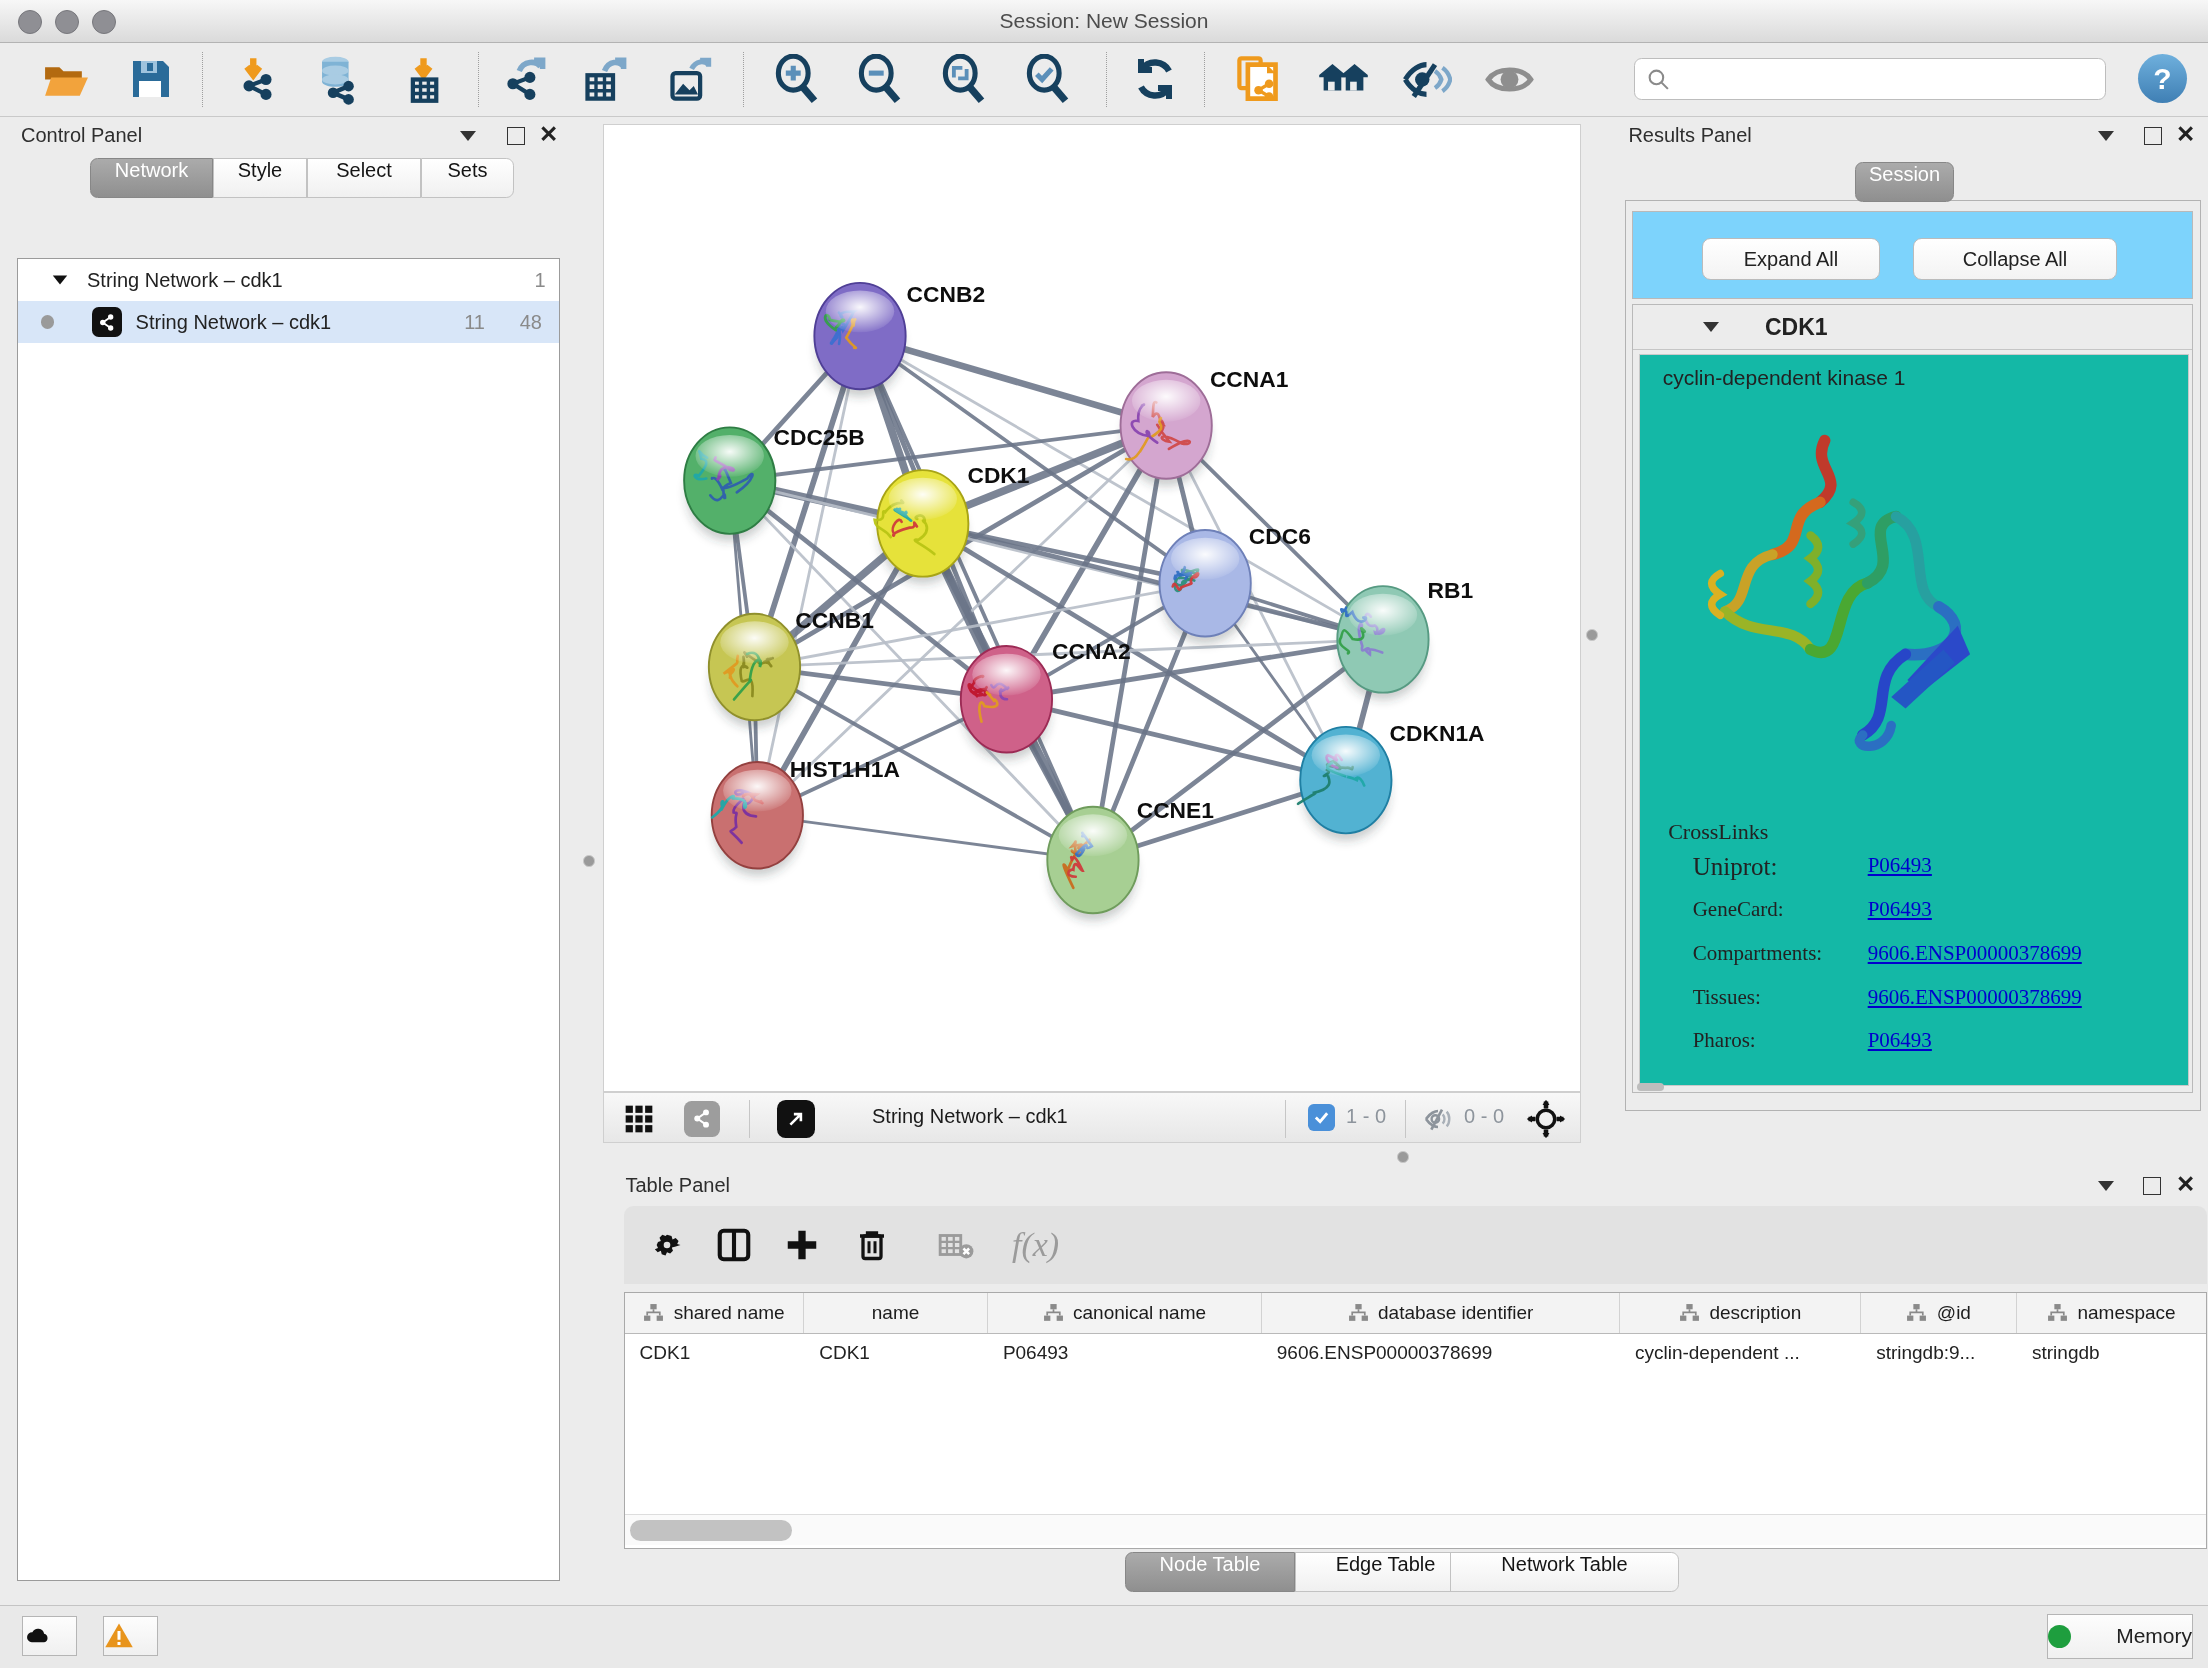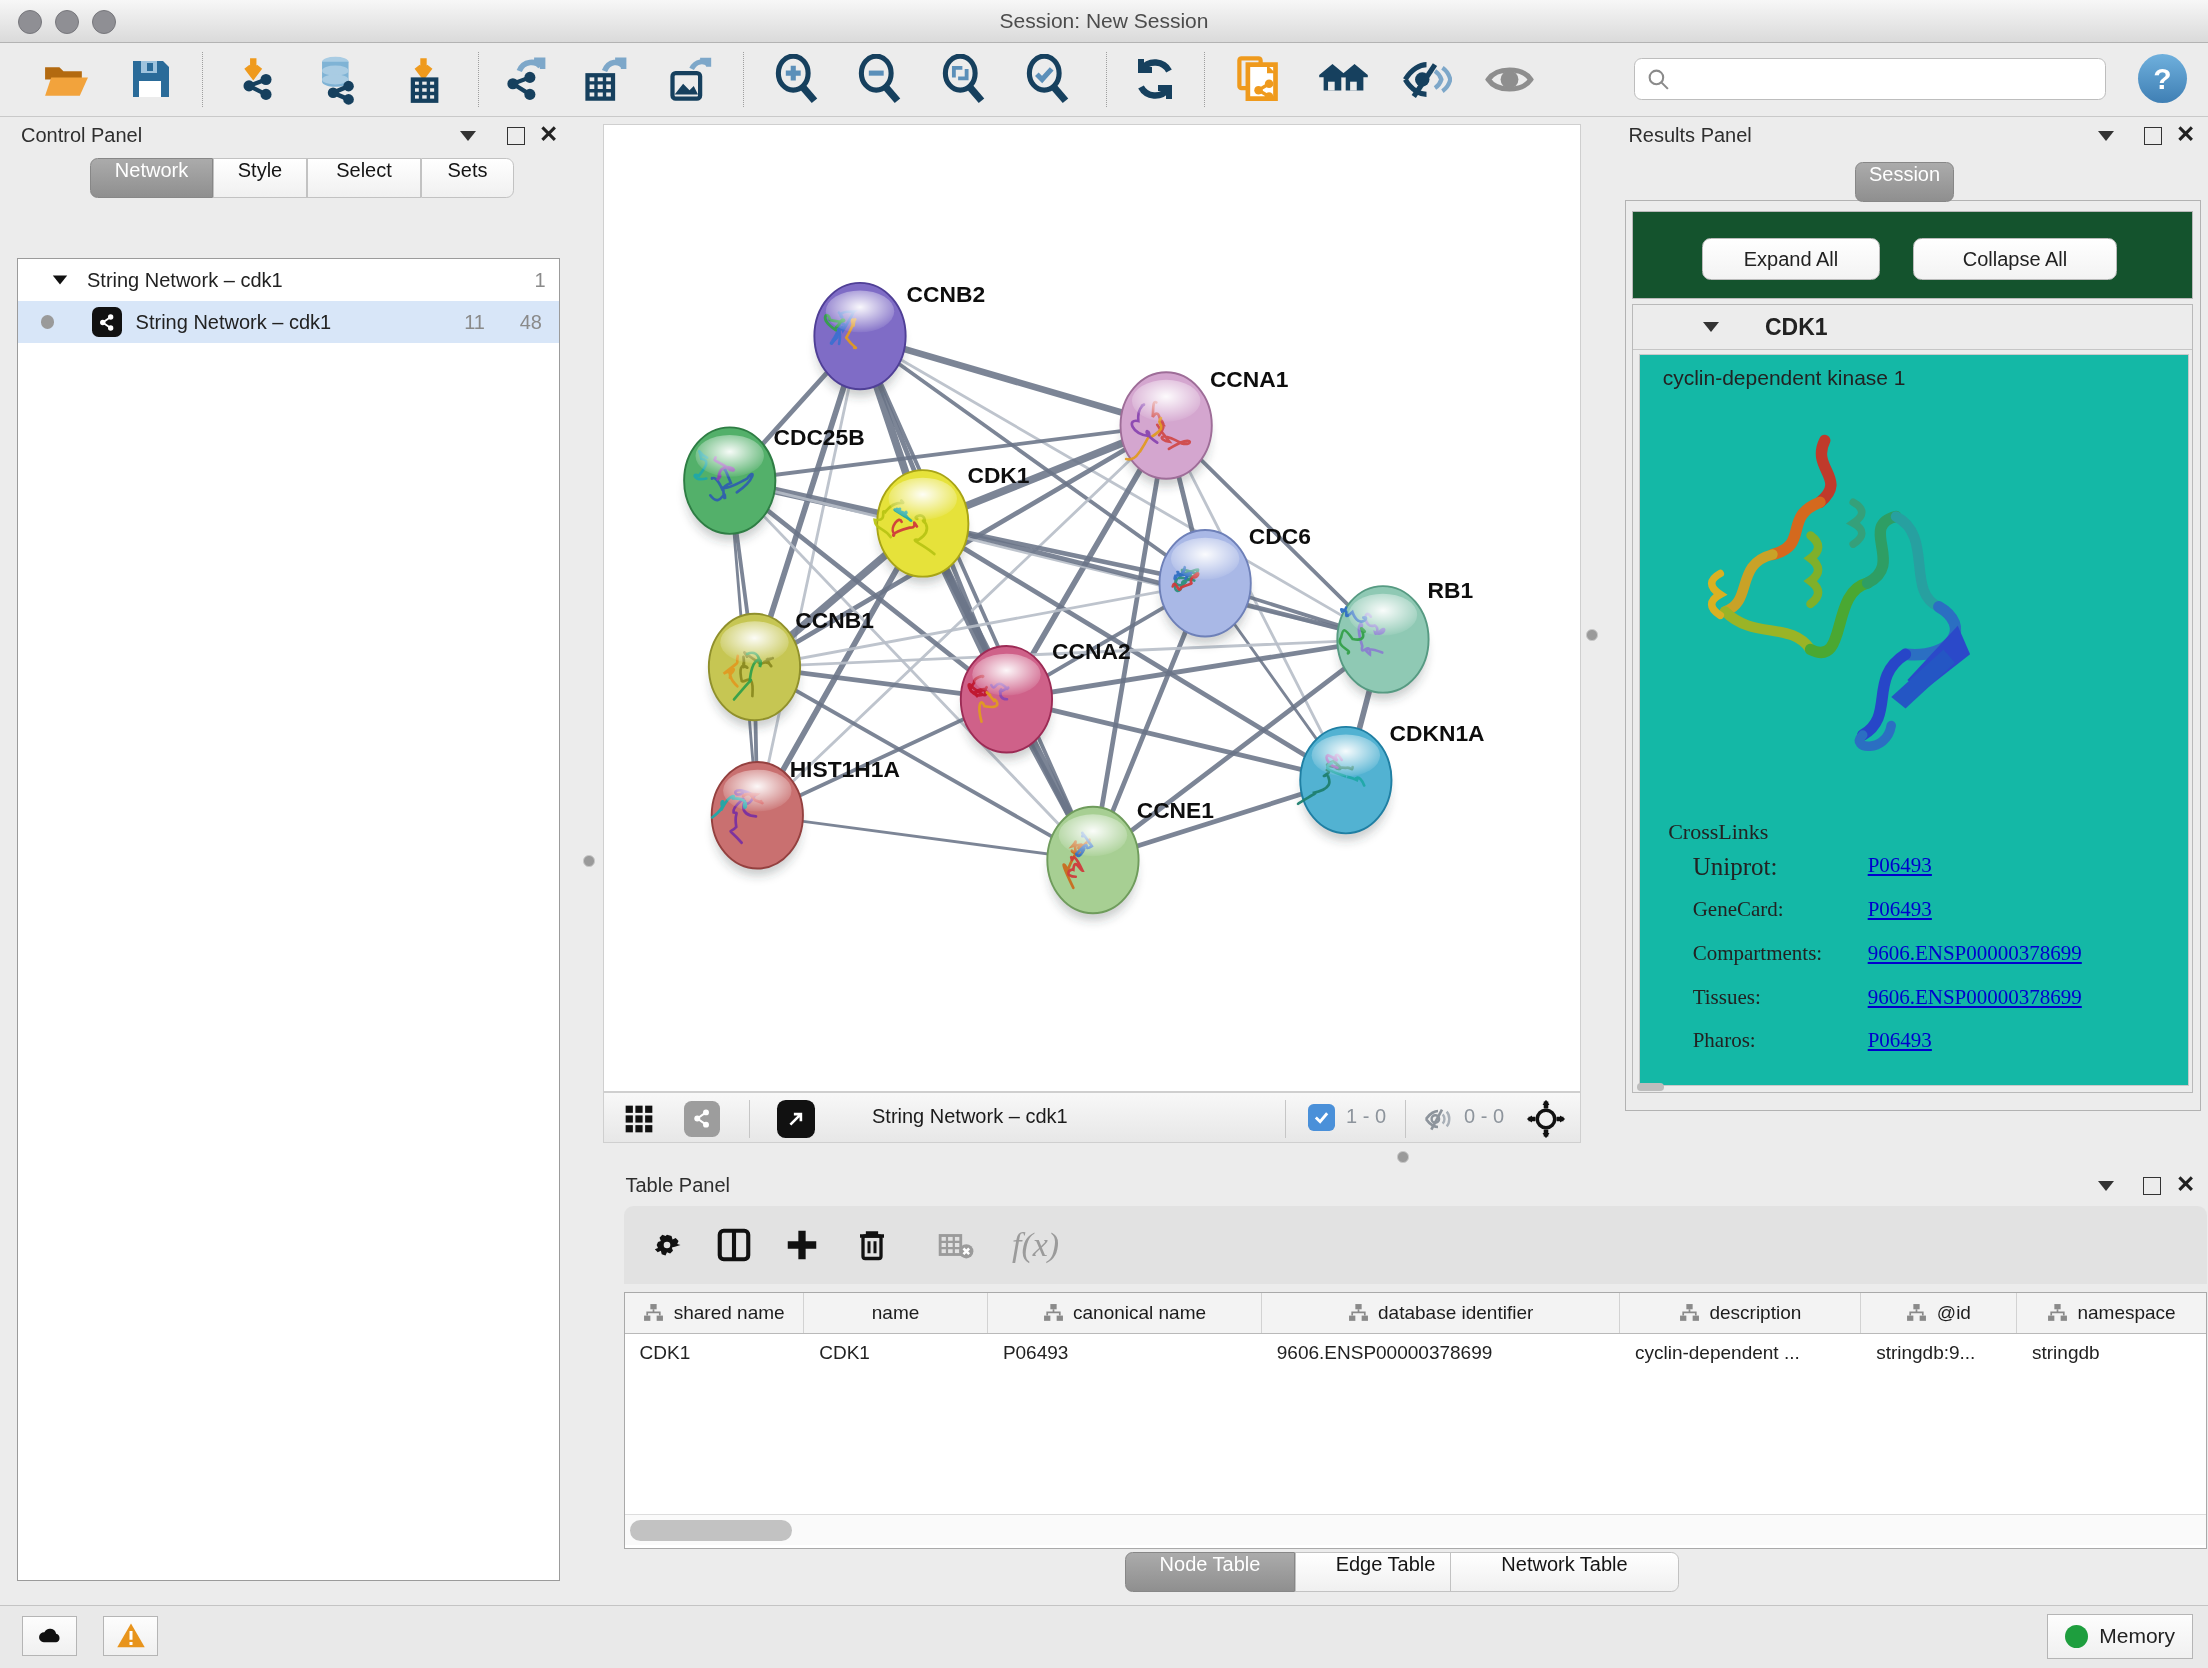--- a/index.html
+++ b/index.html
@@ -32,42 +32,42 @@
   .netic{width:30px;height:30px;border-radius:6.7px;background:#111;display:flex;align-items:center;justify-content:center}
   
   .netview{left:603px;top:124px;width:978px;height:968px;background:#fff;border:1px solid #cfcfcf;box-sizing:border-box}
   .netbar{left:603px;top:1092px;width:978px;height:51px;background:linear-gradient(#f8f8f8,#e7e7e7);border:1px solid #cfcfcf;box-sizing:border-box;font-size:20px}
   .netbar .vsep2{border-left:1px solid #c6c6c6;height:38px;top:6.7px;position:absolute}
   .graydim{color:#8d949c}
   .handle{width:9.5px;height:9.5px;border-radius:50%;background:#9a9a9a;border:1px solid #c8c8c8}
   
   .results-panel{left:1617px;top:116px;width:592px;height:1052px}
   .rbox{left:7.6px;top:84px;width:576px;height:911px;background:#ececec;border:1px solid #b2b2b2;box-sizing:border-box}
-  .boxA{left:15px;top:95px;width:561px;height:88px;border:1px solid #b9b9b9;background:#14532d;box-sizing:border-box}
+  .boxA{left:15px;top:95px;width:561px;height:88px;border:1px solid #b9b9b9;background:#7dd3fc;box-sizing:border-box}
   .rbtn{height:40px;background:linear-gradient(#ffffff,#f3f3f3);border:1px solid #bbb;border-radius:8.6px;display:flex;align-items:center;justify-content:center;font-size:20px}
   .boxB{left:15px;top:188px;width:561px;height:789px;border:1px solid #b9b9b9;background:#ececec;box-sizing:border-box}
   .boxB-head{height:44px;border-bottom:1px solid #c6c6c6;display:flex;align-items:center}
   .innerbox{left:5.7px;top:49px;width:550px;height:732px;border:1px solid #c9c9c9;background:#14b8a6;box-sizing:border-box}
   .serif{font-family:"Liberation Serif",serif}
   .xlink{color:#0000cd;text-decoration:underline}
   
   .table-panel{left:616px;top:1168px;width:1592px;height:438px}
   .tp-toolbar{left:7.6px;top:38px;width:1583px;height:78px;background:#e2e2e2;border-radius:9.5px 9.5px 0 0}
   .tpic{position:absolute;top:17px;width:44px;height:44px;display:flex;align-items:center;justify-content:center}
   .tblbox{left:7.6px;top:124px;width:1583px;height:257px;background:#fff;border:1px solid #a9a9a9;box-sizing:border-box;overflow:hidden}
   .thead{height:40px;background:#f3f3f3;border-bottom:1px solid #b9b9b9;display:flex}
   .th{display:flex;align-items:center;justify-content:center;font-size:19px;color:#1c1c1c;border-right:1px solid #d2d2d2;box-sizing:border-box;gap:9.5px;overflow:hidden;white-space:nowrap}
   .trow{height:38px;display:flex}
   .td{font-size:19px;display:flex;align-items:center;padding-left:15px;box-sizing:border-box;overflow:hidden;white-space:nowrap}
   .c0{width:181px}.c1{width:185px}.c2{width:276px}.c3{width:361px}.c4{width:243px}.c5{width:157px}.c6{width:190px}
   .hscroll{left:0;top:221px;width:1581px;height:30px;background:#fafafa;border-top:1px solid #ddd;position:absolute}
   .hthumb{left:5.7px;top:4.8px;width:162px;height:21px;border-radius:10.5px;background:#c2c2c2;position:absolute}
   
   .statusbar{left:0;top:1605px;width:2208px;height:63px;background:#e9e9e9;border-top:1px solid #c4c4c4}
-  .sbtn{border:1.9px solid #b5b5b5;background:linear-gradient(#fdfdfd,#f0f0f0);display:flex;align-items:center;justify-content:center;box-sizing:border-box}
+  .sbtn{border:1.9px solid #b5b5b5;background:linear-gradient(#fdfdfd,#f0f0f0);display:flex;align-items:center;justify-content:space-between;box-sizing:border-box}
 </style>
 </head>
 <body>
 
 <div class="abs titlebar">
   <div class="abs tl-dot" style="left:18px"></div>
   <div class="abs tl-dot" style="left:55px"></div>
   <div class="abs tl-dot" style="left:92px"></div>
   <div class="abs win-title">Session: New Session</div>
 </div>

